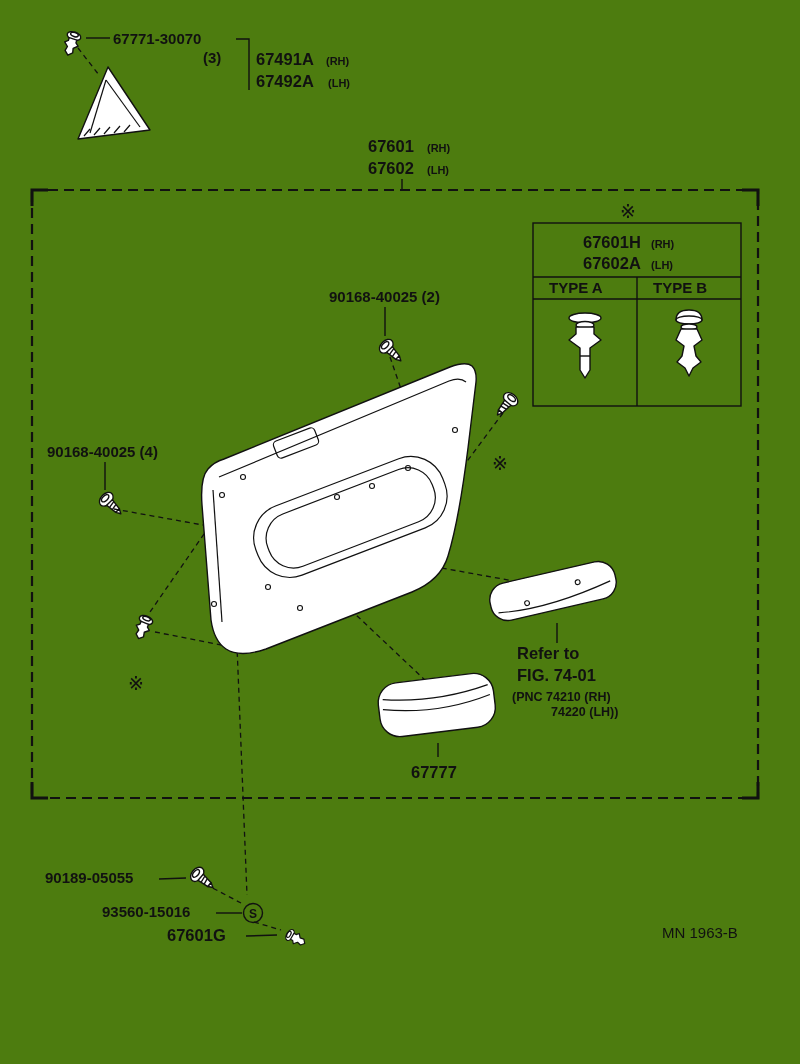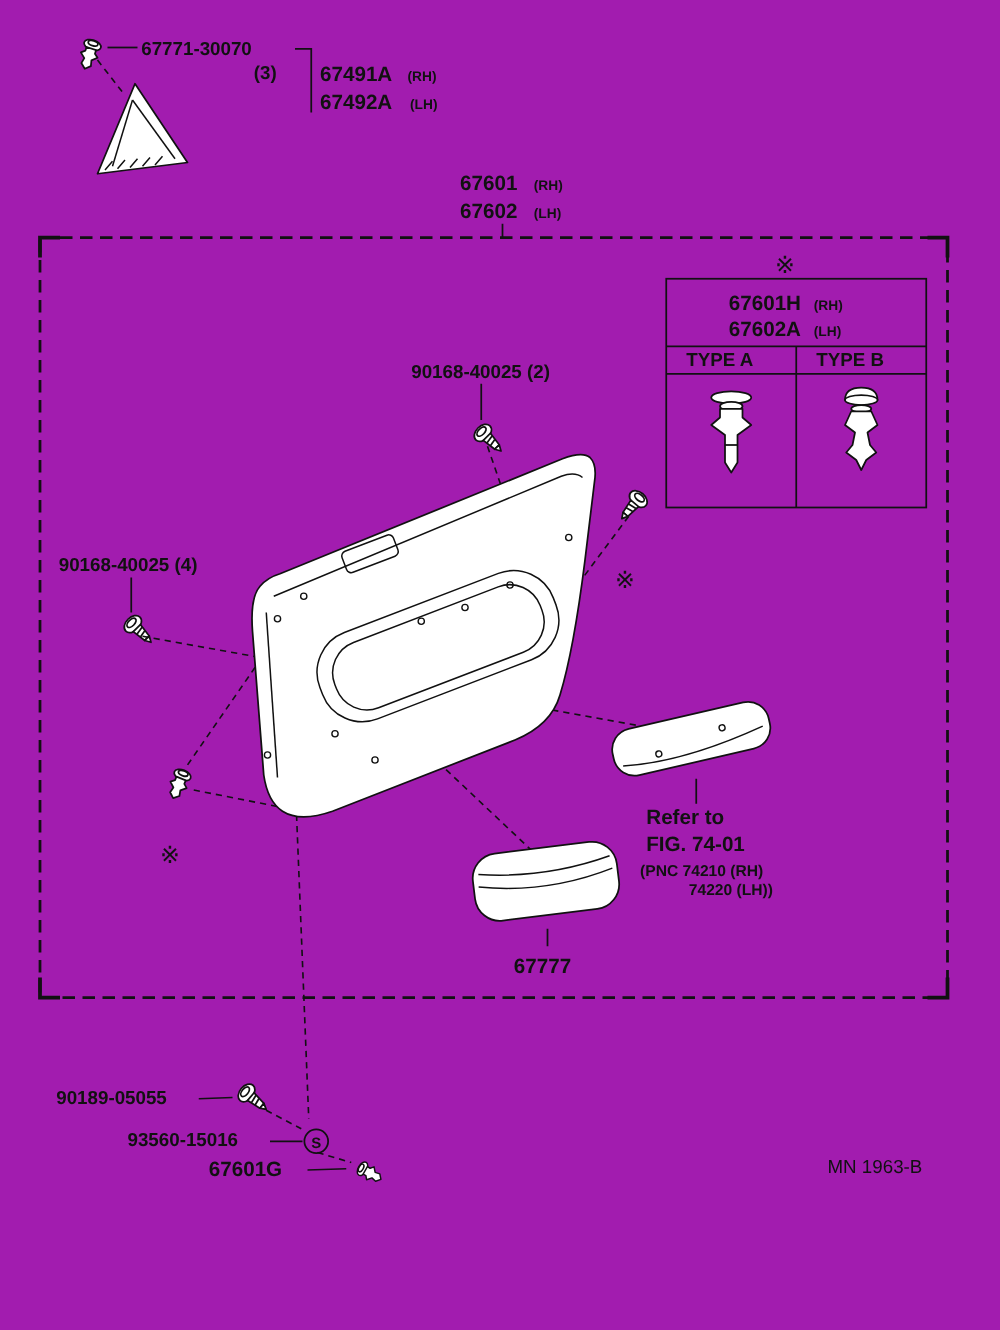--- a/index.html
+++ b/index.html
@@ -1,17 +1,17 @@
 <!DOCTYPE html>
 <html><head>
 <meta charset="utf-8">
 <style>
   html,body { margin:0; padding:0; background:#ffffff; }
   .stage {
-    position:relative; width:800px; height:1064px; background:#a21caf;
+    position:relative; width:800px; height:1064px; background:#4d7c0f;
     font-family:"Liberation Sans", sans-serif; overflow:hidden;
   }
   svg { display:block; }
   svg text { fill:#111111; }
   .pn     { font:700 15px "Liberation Sans", sans-serif; }
   .pn-lg  { font:700 16.5px "Liberation Sans", sans-serif; }
   .tag    { font:700 11px "Liberation Sans", sans-serif; }
   .sub    { font:700 12.5px "Liberation Sans", sans-serif; }
   .marker { font:400 19px "DejaVu Sans", sans-serif; }
   .code   { font:400 15px "Liberation Sans", sans-serif; }

